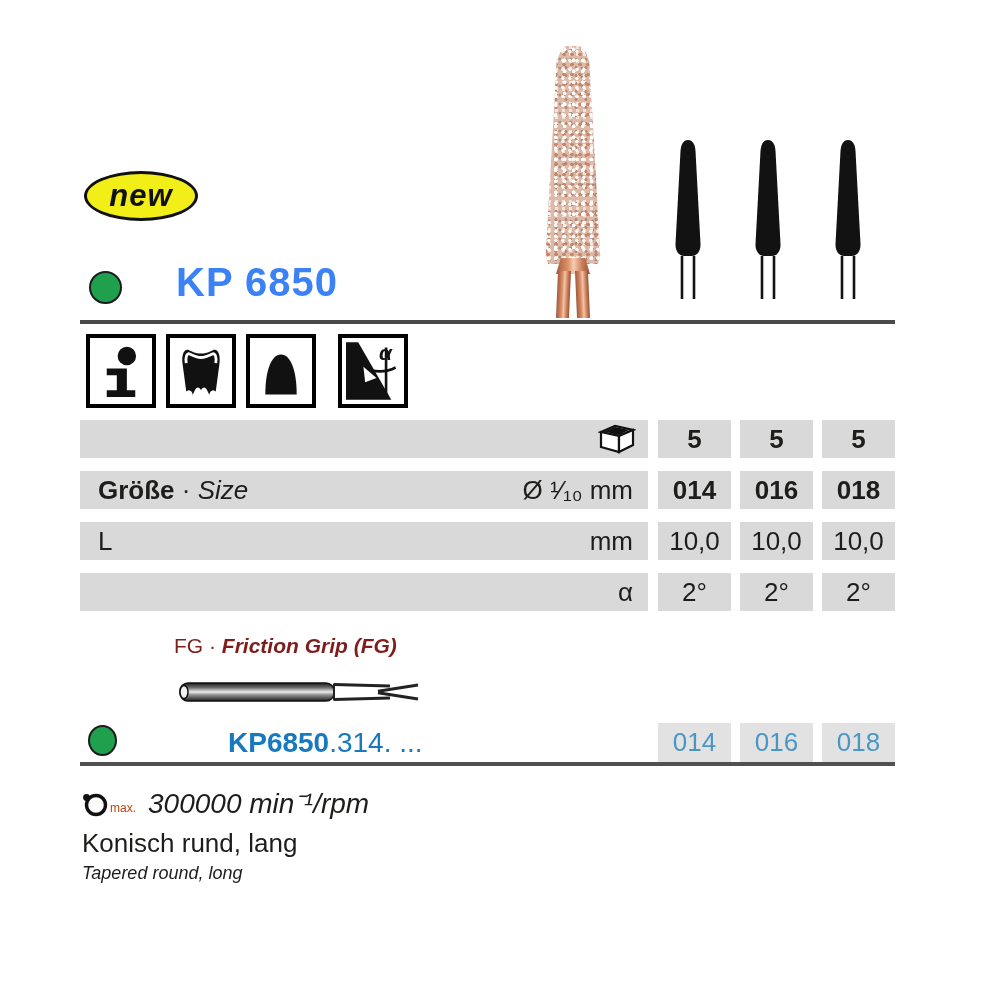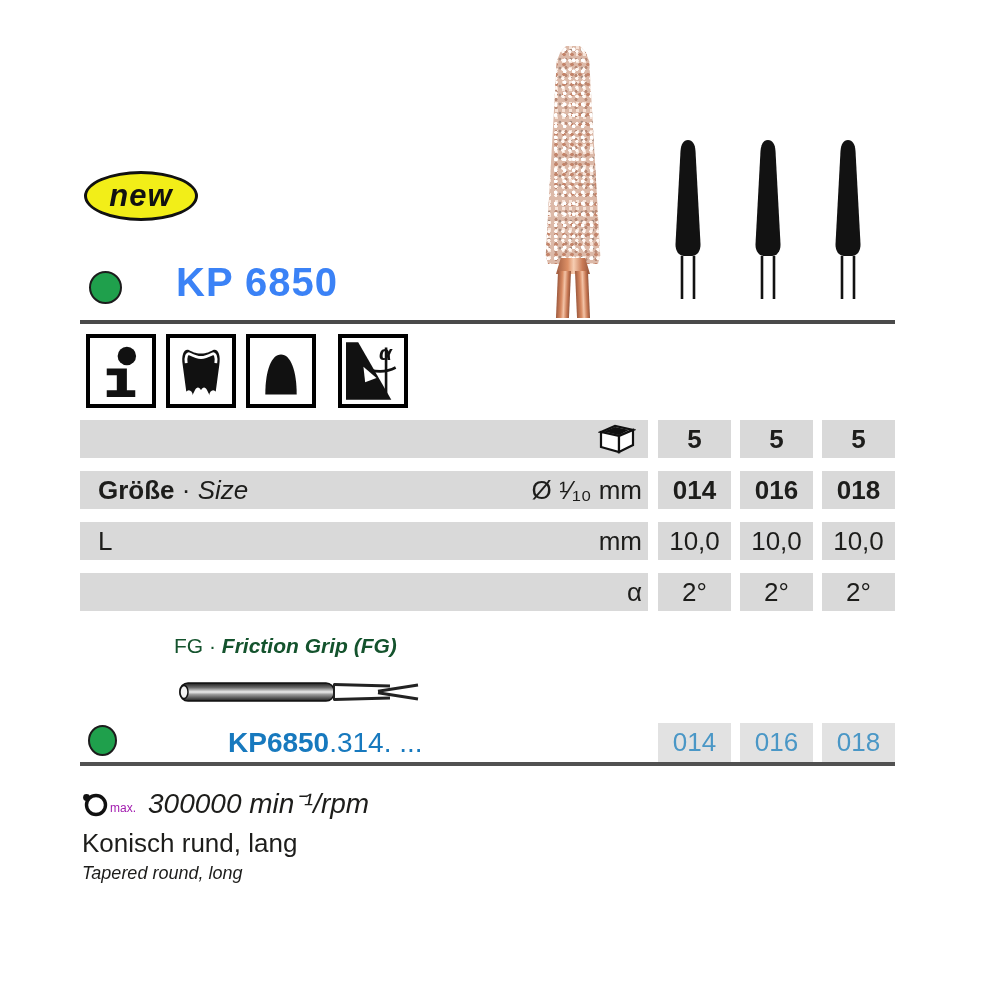--- a/index.html
+++ b/index.html
@@ -50,39 +50,39 @@
 
   
   .cell{position:absolute;background:#d9d9d9;height:38px;}
   .label-cell{left:80px;width:568px;display:flex;align-items:center;text-align:center;}
   .val-cell{width:73px;display:flex;align-items:center;justify-content:center;font-size:26px;}
   .c1{left:658px;} .c2{left:740px;} .c3{left:822px;}
   .r1{top:420px;} .r2{top:471px;} .r3{top:522px;} .r4{top:573px;}
   .label-text{padding-left:18px;font-size:26px;}
   .label-bold{font-weight:bold;}
   .label-it{font-style:italic;}
-  .unit{margin-left:auto;padding-right:6px;font-size:26px;}
+  .unit{margin-left:auto;padding-right:15px;font-size:26px;}
   .bold-val{font-weight:bold;}
   .pkg-icon{margin-left:auto;padding-right:12px;display:flex;align-items:center;}
 
   
-  .fg-line{position:absolute;left:174px;top:634px;font-size:21px;color:#14532d;}
+  .fg-line{position:absolute;left:174px;top:634px;font-size:21px;color:#7f1d1d;}
   .fg-line .fg-it{font-style:italic;font-weight:600;}
   .fg-shank{position:absolute;left:172px;top:676px;}
 
   
   .dot-order{left:88px;top:725px;width:25px;height:27px;}
   .order-code{position:absolute;left:228px;top:727px;font-size:28px;color:#1779be;}
   .order-code b{font-weight:bold;}
   .order-cell{position:absolute;top:723px;width:73px;height:39px;background:#e2e2e2;
               display:flex;align-items:center;justify-content:center;font-size:26px;color:#4a97c6;}
 
   
   .speed-row{position:absolute;left:82px;top:790px;display:flex;align-items:flex-end;}
-  .speed-max{font-size:12px;color:#a21caf;margin:0 6px 3px 1px;}
+  .speed-max{font-size:12px;color:#c2410c;margin:0 6px 3px 1px;}
   .speed-val{font-size:28px;margin-left:6px;line-height:28px;font-style:italic;}
   .name-de{position:absolute;left:82px;top:828px;font-size:26px;}
   .name-en{position:absolute;left:82px;top:863px;font-size:18px;font-style:italic;}
 </style>
 </head>
 <body>
 
 <div class="canvas">
 
   <div class="new-badge">

